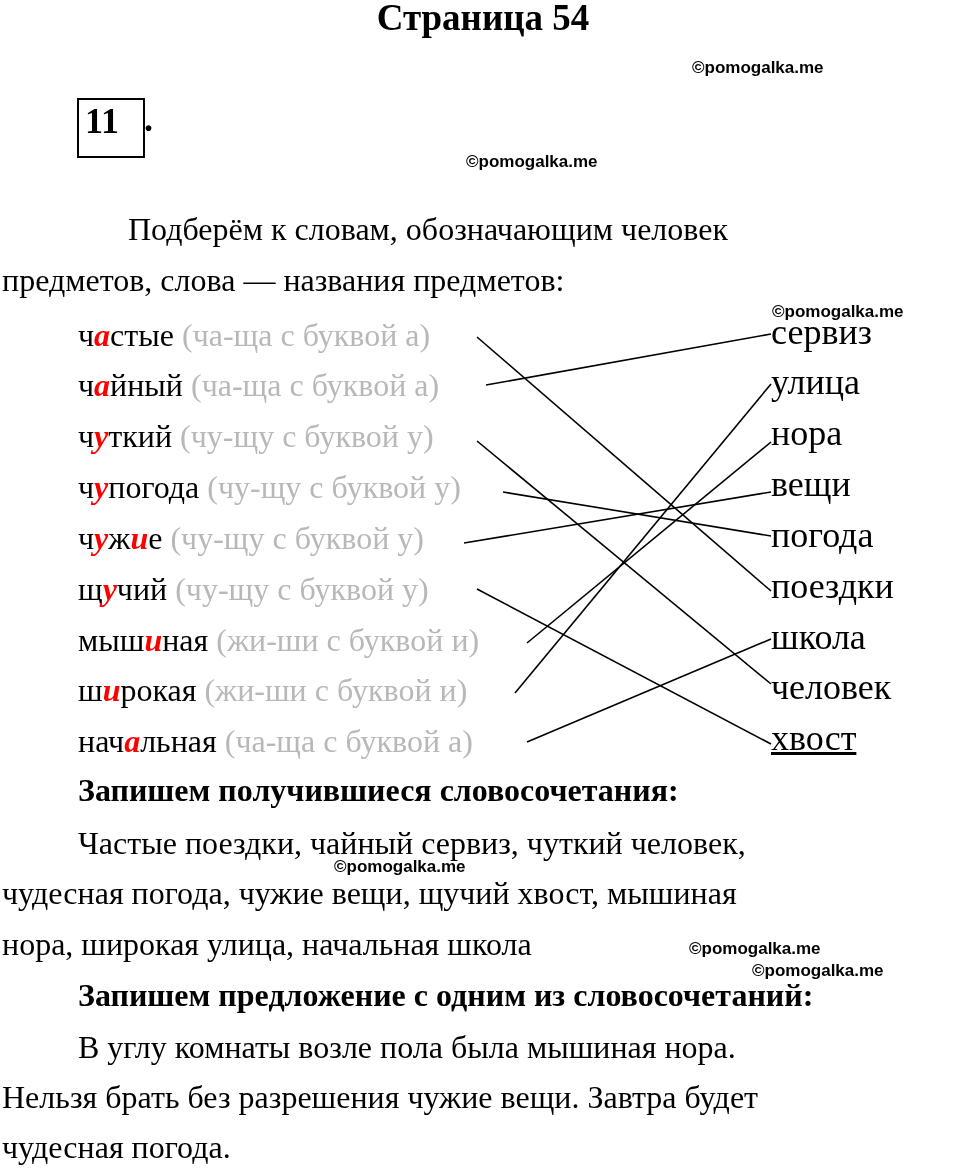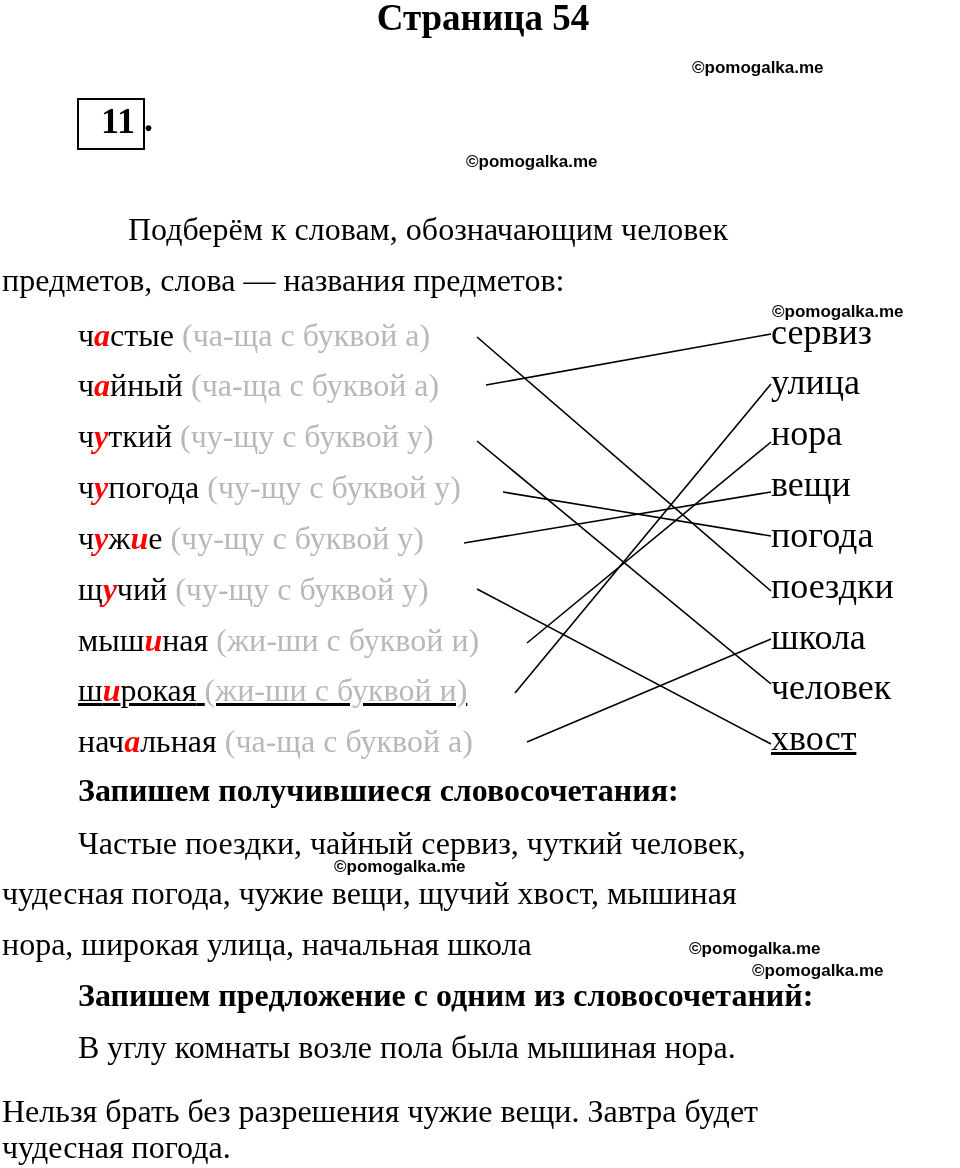--- a/index.html
+++ b/index.html
@@ -11,24 +11,24 @@
   .abs { position: absolute; white-space: nowrap; }
   .title {
     left: 0; width: 966px; top: -4px; text-align: center;
     font-weight: bold; font-size: 37px; line-height: 44px;
   }
   .wm {
     font-family: "Liberation Sans", "DejaVu Sans", sans-serif;
     font-weight: bold; font-size: 17px; line-height: 20px; color: #000;
   }
   .task-box {
-    left: 77px; top: 98px; width: 68px; height: 52px;
+    left: 77px; top: 98px; width: 68px; height: 60px;
     border: 2px solid #000; box-sizing: border-box;
     font-weight: bold; font-size: 36px; line-height: 42px;
-    padding-left: 22px;
+    padding-left: 6px;
   }
   .task-dot {
     left: 144px; top: 98px; font-weight: bold; font-size: 36px; line-height: 42px;
   }
   .txt { font-size: 32px; line-height: 40px; }
   .bold { font-weight: bold; }
   .row { font-size: 32px; line-height: 40px; left: 78px; }
   .hl { color: #ff0000; font-weight: bold; font-style: italic; }
   .hint { color: #b8b8b8; }
   .rword { font-size: 36px; line-height: 40px; left: 771px; }
@@ -70,21 +70,21 @@
   </svg>
 
 <div id="adj-list">
     <div class="abs row" style="top: 315px;"><span><span>ч</span><span class="hl">а</span><span>стые</span></span> <span class="hint">(ча-ща с буквой а)</span></div>
     <div class="abs row" style="top: 365px;"><span><span>ч</span><span class="hl">а</span><span>йный</span></span> <span class="hint">(ча-ща с буквой а)</span></div>
     <div class="abs row" style="top: 416px;"><span><span>ч</span><span class="hl">у</span><span>ткий</span></span> <span class="hint">(чу-щу с буквой у)</span></div>
     <div class="abs row" style="top: 467px;"><span><span>ч</span><span class="hl">у</span><span>погода</span></span> <span class="hint">(чу-щу с буквой у)</span></div>
     <div class="abs row" style="top: 518px;"><span><span>ч</span><span class="hl">у</span><span>ж</span><span class="hl">и</span><span>е</span></span> <span class="hint">(чу-щу с буквой у)</span></div>
     <div class="abs row" style="top: 569px;"><span><span>щ</span><span class="hl">у</span><span>чий</span></span> <span class="hint">(чу-щу с буквой у)</span></div>
     <div class="abs row" style="top: 620px;"><span><span>мыш</span><span class="hl">и</span><span>ная</span></span> <span class="hint">(жи-ши с буквой и)</span></div>
-    <div class="abs row" style="top: 670px; text-decoration: underline;"><span><span>ш</span><span class="hl">и</span><span>рокая</span></span> <span class="hint">(жи-ши с буквой и)</span></div>
+    <div class="abs row" style="top: 670px;"><span><span>ш</span><span class="hl">и</span><span>рокая</span></span> <span class="hint">(жи-ши с буквой и)</span></div>
     <div class="abs row" style="top: 721px;"><span><span>нач</span><span class="hl">а</span><span>льная</span></span> <span class="hint">(ча-ща с буквой а)</span></div>
   </div>
 
 <div id="noun-list">
     <div class="abs rword" style="top: 312px;">сервиз</div>
     <div class="abs rword" style="top: 362px;">улица</div>
     <div class="abs rword" style="top: 413px;">нора</div>
     <div class="abs rword" style="top: 464px;">вещи</div>
     <div class="abs rword" style="top: 515px;">погода</div>
     <div class="abs rword" style="top: 566px;">поездки</div>
@@ -93,14 +93,14 @@
     <div class="abs rword" style="top: 718px; text-decoration: underline;">хвост</div>
   </div>
 
 <div class="abs txt bold" style="left:78px; top:770px;">Запишем получившиеся словосочетания:</div>
 <div class="abs txt" style="left:78px; top:823px;">Частые поездки, чайный сервиз, чуткий человек,</div>
 <div class="abs txt" style="left:2px; top:873px;">чудесная погода, чужие вещи, щучий хвост, мышиная</div>
 <div class="abs txt" style="left:2px; top:924px;">нора, широкая улица, начальная школа</div>
 
 <div class="abs txt bold" style="left:78px; top:975px;">Запишем предложение с одним из словосочетаний:</div>
 <div class="abs txt" style="left:78px; top:1027px;">В углу комнаты возле пола была мышиная нора.</div>
-<div class="abs txt" style="left:2px; top:1077px;margin-top:14px;">Нельзя брать без разрешения чужие вещи. Завтра будет</div>
+<div class="abs txt" style="left:2px; top:1077px;">Нельзя брать без разрешения чужие вещи. Завтра будет</div>
 <div class="abs txt" style="left:2px; top:1127px;">чудесная погода.</div>
 
 </body></html>

